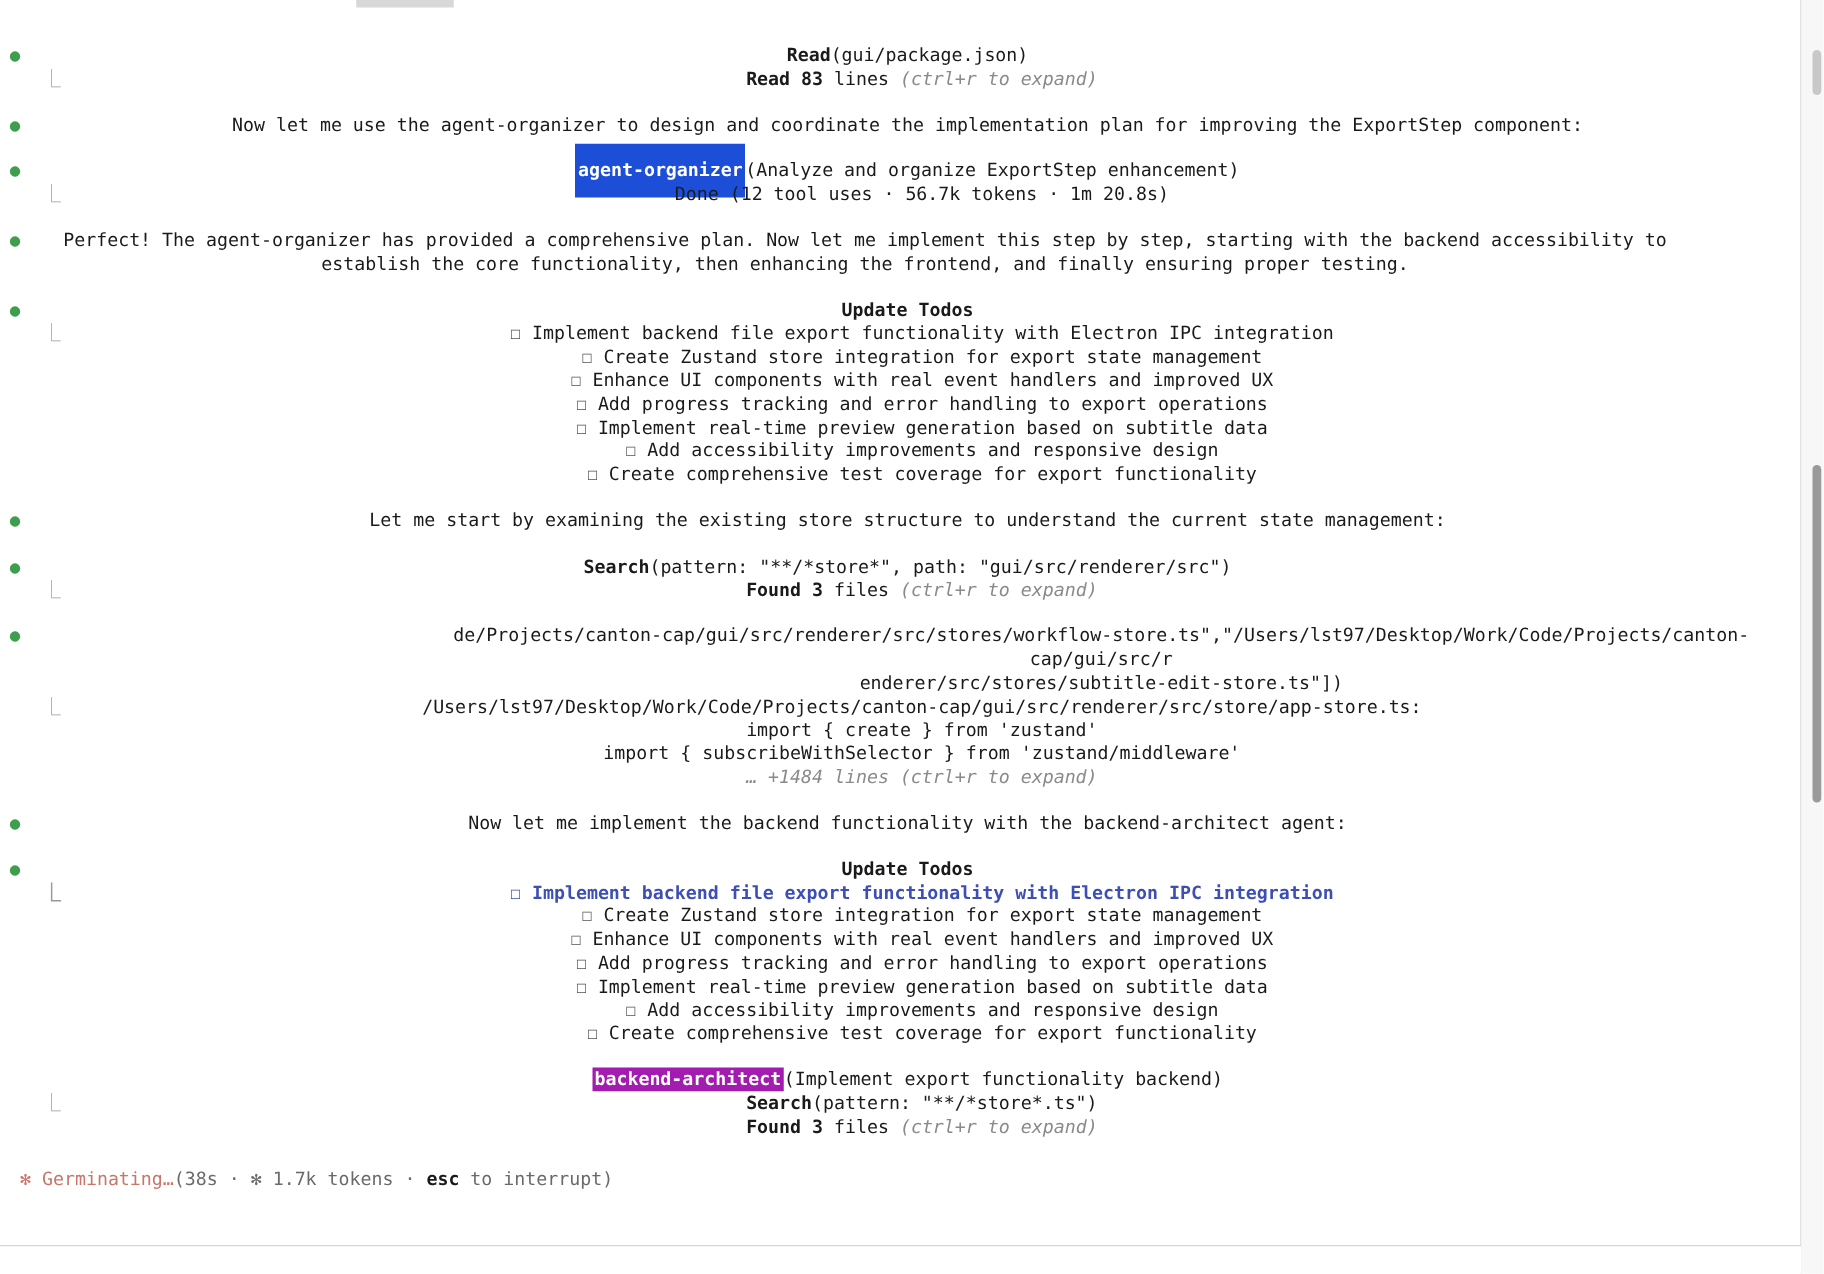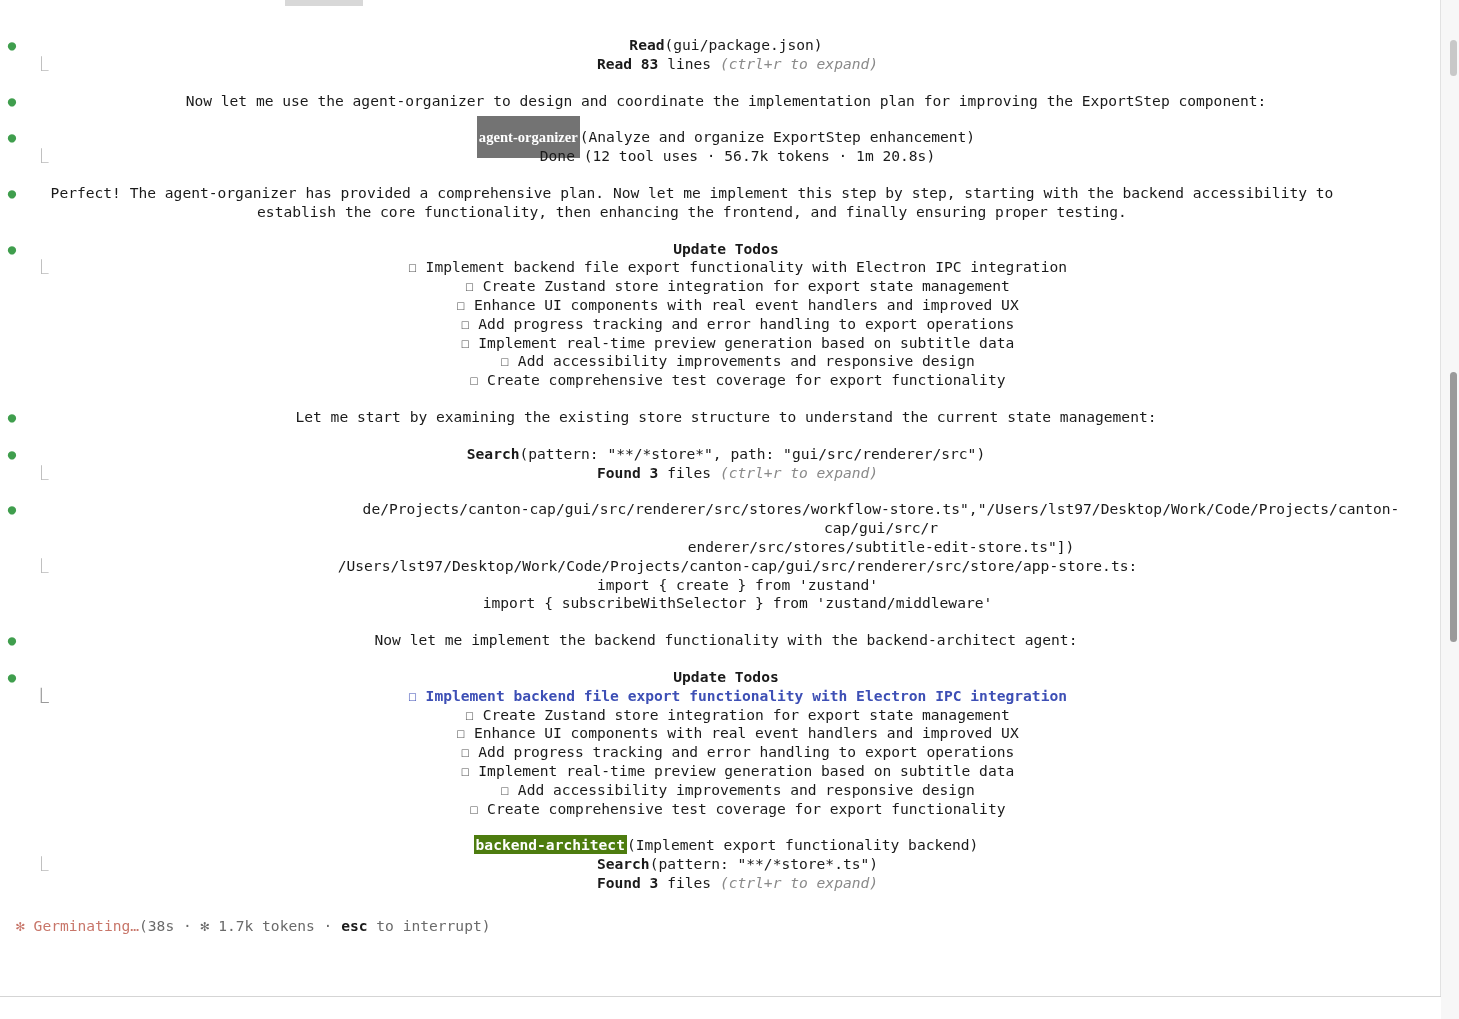--- a/index.html
+++ b/index.html
@@ -90,28 +90,27 @@
   }
   .sub .elbow {
     position: absolute;
     left: 7px;
     top: 0;
     color: #9a9a9a;
   }
   .indent-no-elbow { padding-left: 23px; }
 
   .tag-red {
-    background: #737373;
+    background: #1d4ed8;
     color: #ffffff;
     font-weight: bold;
     padding: 13px 2px;
-    font-family: Liberation Serif, serif;
   }
   .tag-blue {
-    background: #4d7c0f;
+    background: #a21caf;
     color: #ffffff;
     font-weight: bold;
     padding: 1px 2px;
   }
   .todo-active { color: #3d4fb5; font-weight: bold; }
   .checkbox { color: #555; }
   .hang {
     padding-left: 310px;
     text-indent: 0;
   }
@@ -201,20 +200,21 @@
     </div>
 
     <div class="bullet-line">
       <div class="dot">●</div>
       <div class="body">
         <div class="row hang">de/Projects/canton-cap/gui/src/renderer/src/stores/workflow-store.ts","/Users/lst97/Desktop/Work/Code/Projects/canton-cap/gui/src/r</div>
         <div class="row hang">enderer/src/stores/subtitle-edit-store.ts"])</div>
         <div class="row sub"><span class="elbow">⎿</span><span>/Users/lst97/Desktop/Work/Code/Projects/canton-cap/gui/src/renderer/src/store/app-store.ts:</span></div>
         <div class="row indent-no-elbow">import { create } from 'zustand'</div>
         <div class="row indent-no-elbow">import { subscribeWithSelector } from 'zustand/middleware'</div>
+        <div class="row indent-no-elbow muted">… +1484 lines (ctrl+r to expand)</div>
       </div>
     </div>
 
     <div class="bullet-line">
       <div class="dot">●</div>
       <div class="body">
         <div class="row">Now let me implement the backend functionality with the backend-architect agent:</div>
       </div>
     </div>
 

